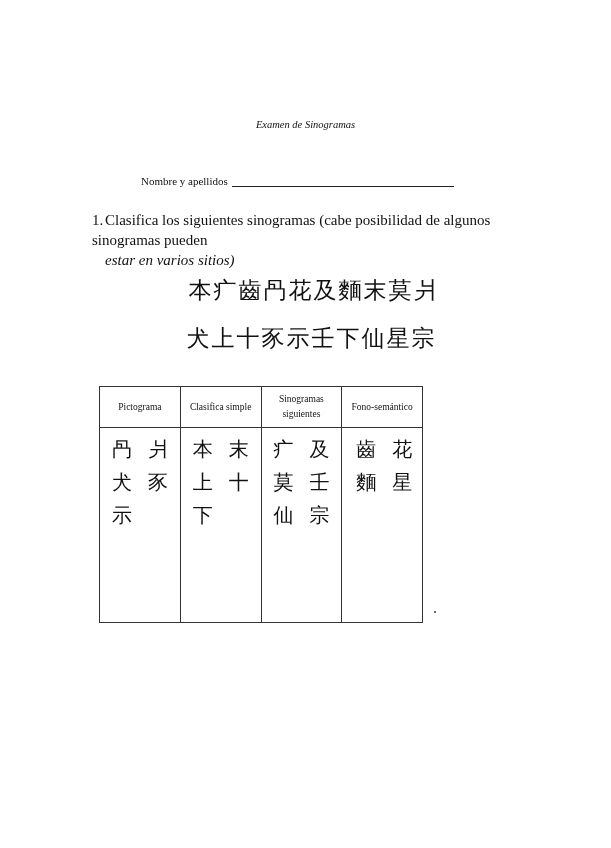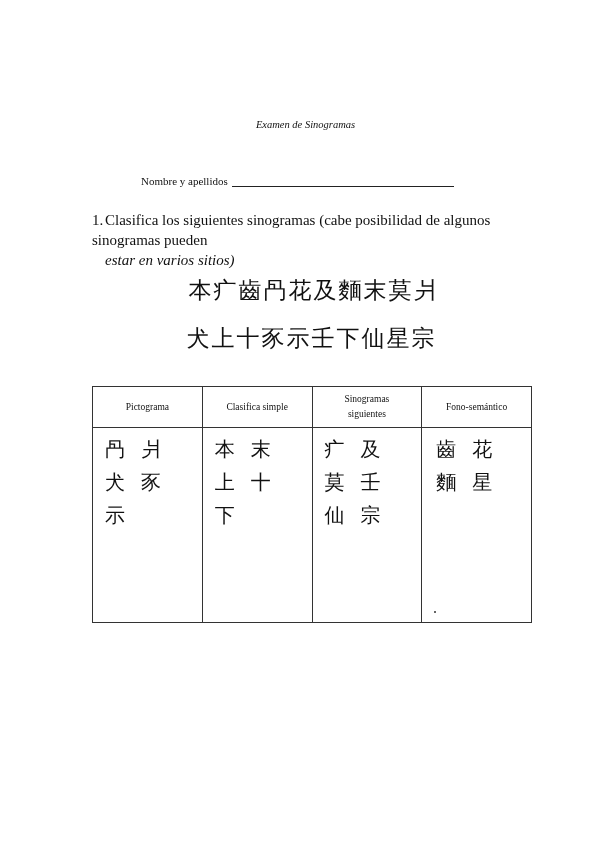--- a/index.html
+++ b/index.html
@@ -10,21 +10,21 @@
   .name-row { position: absolute; left: 141px; top: 175px; font-size: 11px; display: flex; align-items: flex-end; }
   .name-line { display: inline-block; width: 222px; border-bottom: 1px solid #222; margin-left: 4px; height: 10px; }
   .question { position: absolute; left: 92px; top: 210px; font-size: 15px; line-height: 20px; width: 420px; }
   .question .num { display: inline-block; width: 13px; }
   .question .indent { padding-left: 13px; font-style: italic; }
   .chars-row { position: absolute; left: 0; width: 611px; text-align: center;
                font-size: 23px; letter-spacing: 2px;
                font-family: "DejaVu Sans", sans-serif; }
   .chars-row.r1 { top: 275px; left: 8px; }
   .chars-row.r2 { top: 323px; left: 6px; }
-  table.grid { position: absolute; left: 92px; top: 386px; width: 440px; height: 237px;
+  table.grid { position: absolute; left: 99px; top: 386px; width: 324px; height: 237px;
                border-collapse: collapse; table-layout: fixed; }
   table.grid th, table.grid td { border: 1.3px solid #333; padding: 0; }
   table.grid th { height: 40px; font-weight: normal; font-size: 9.5px; text-align: center; vertical-align: middle; line-height: 15px; }
   table.grid td { vertical-align: top; }
   .cell-chars { display: grid; grid-template-columns: 36px 36px; row-gap: 2px;
                 padding: 6px 0 0 12px; font-size: 20px; line-height: 31px;
                 font-family: "DejaVu Sans", sans-serif; }
   .cell-chars.fs { padding-left: 14px; }
   .dot { position: absolute; left: 434px; top: 611px; width: 2px; height: 2px; background: #333; border-radius: 50%; }
 </style>

